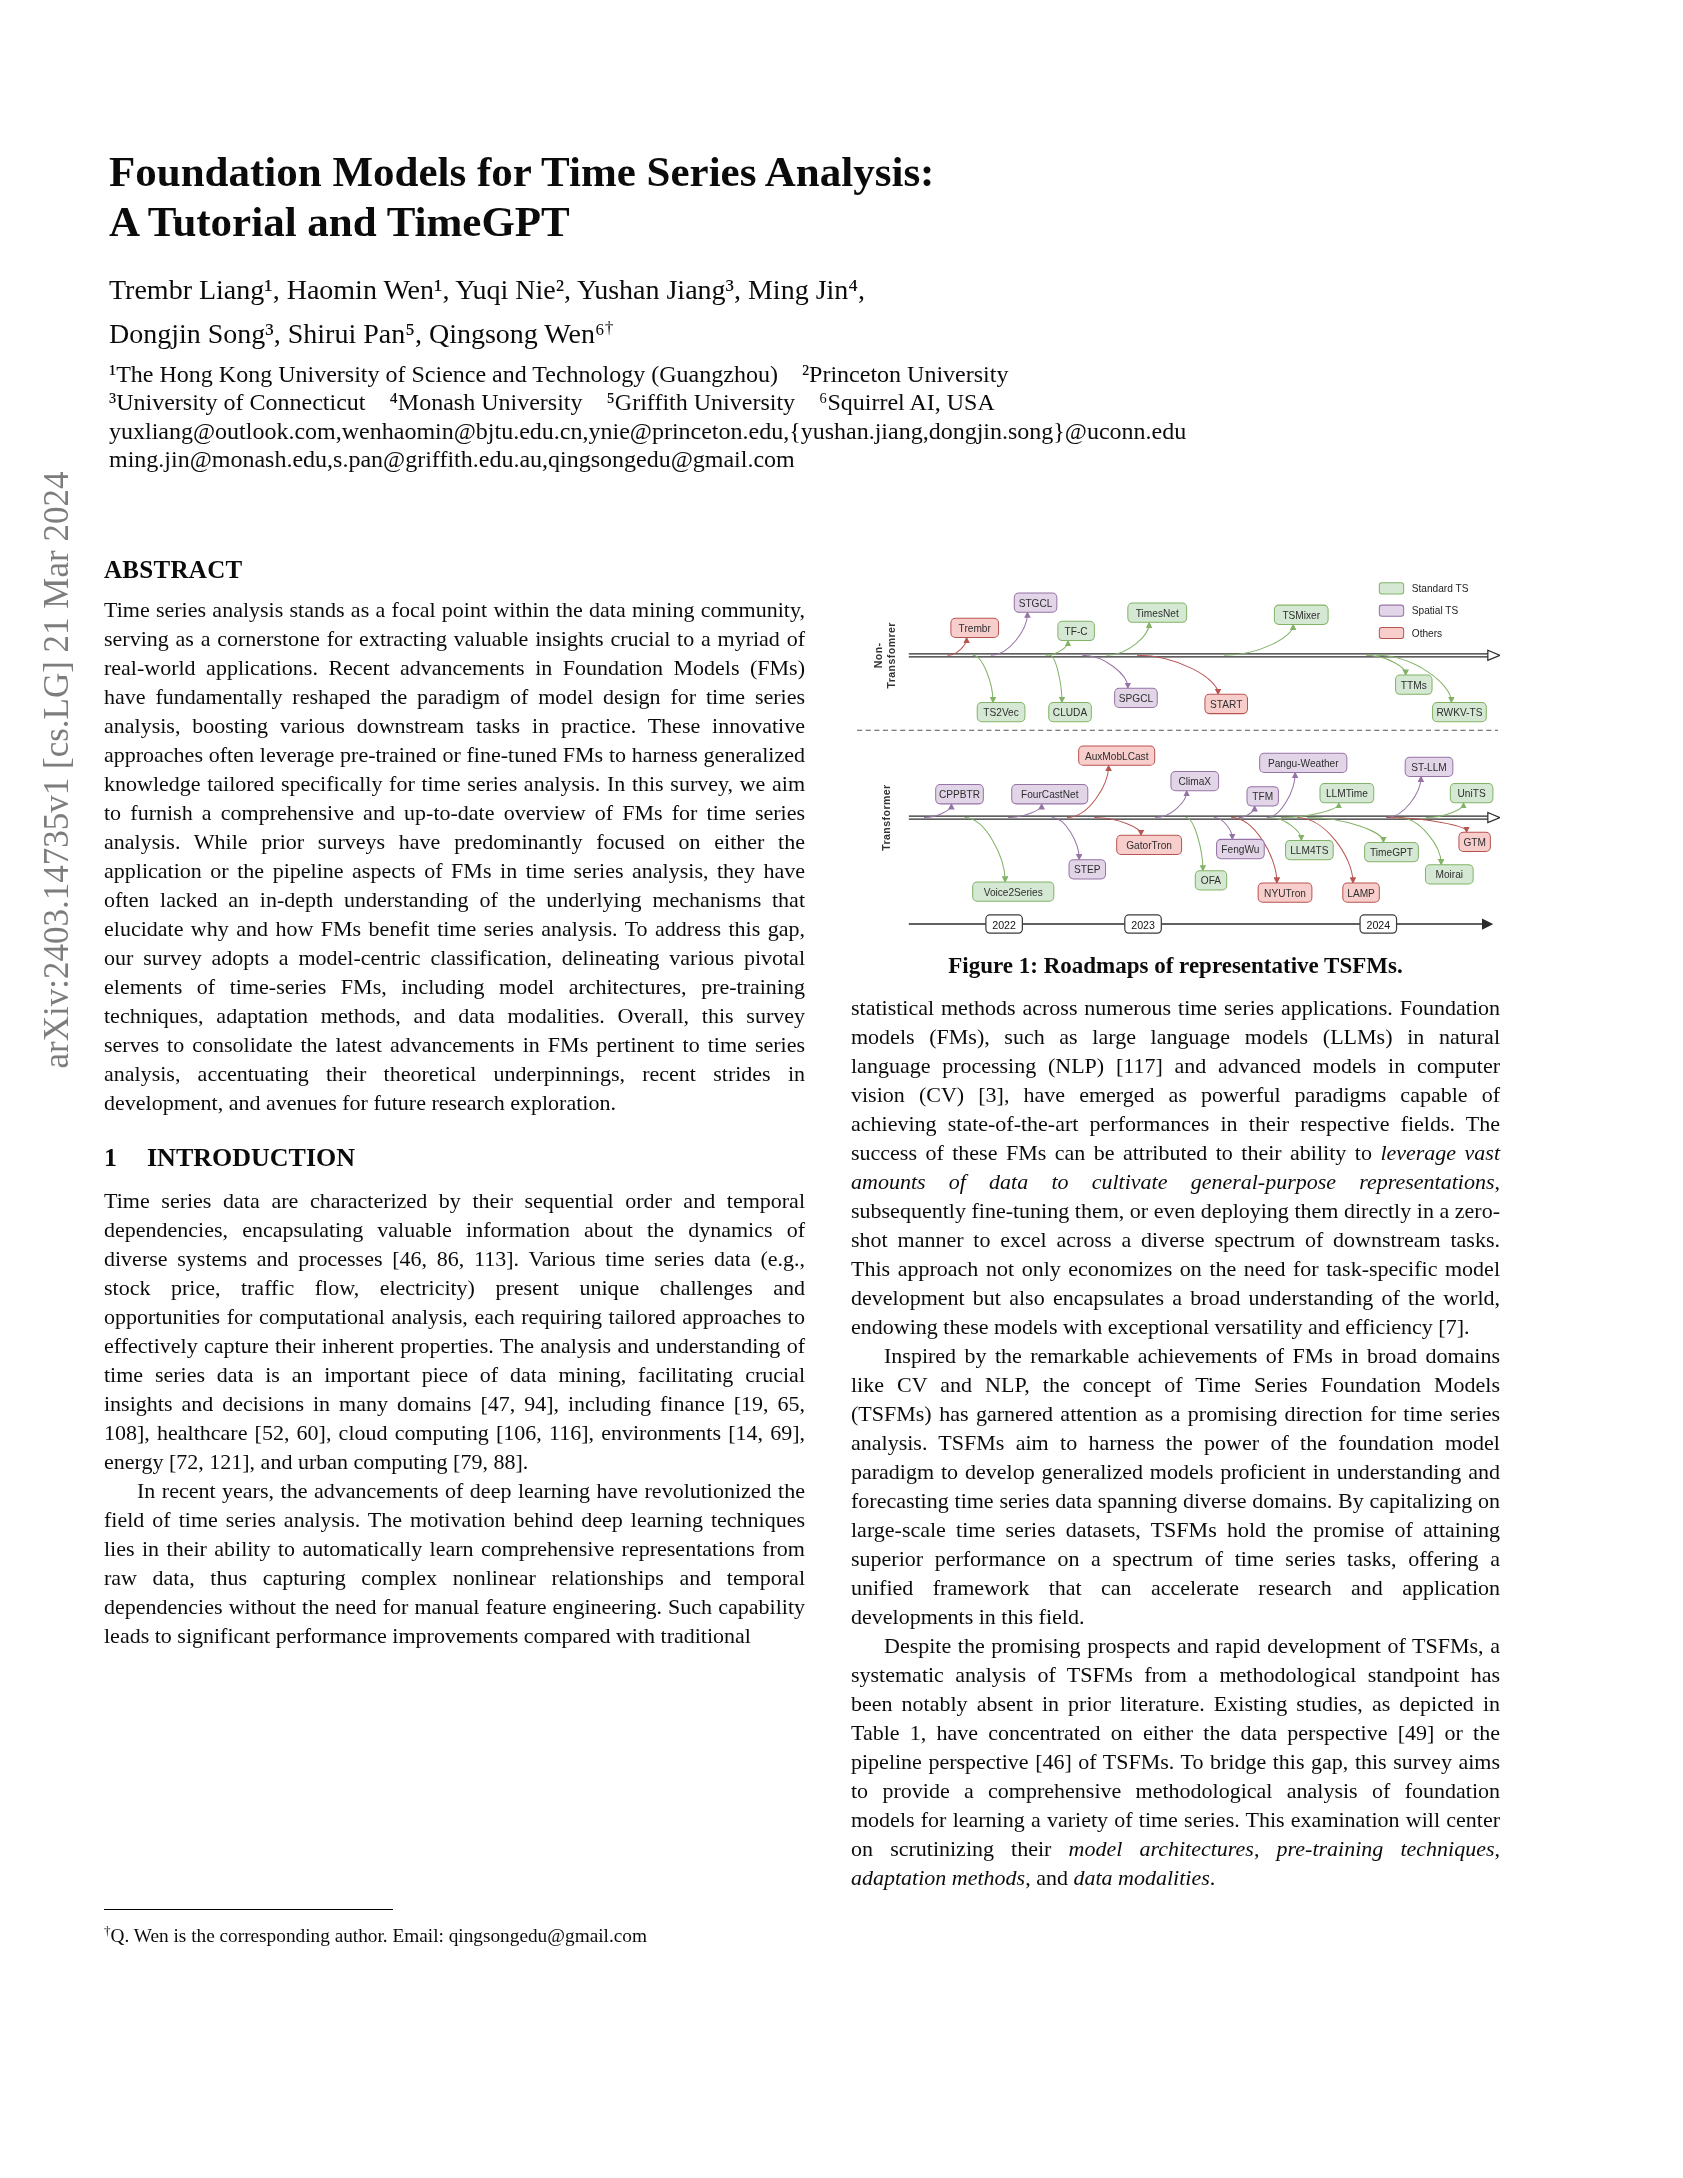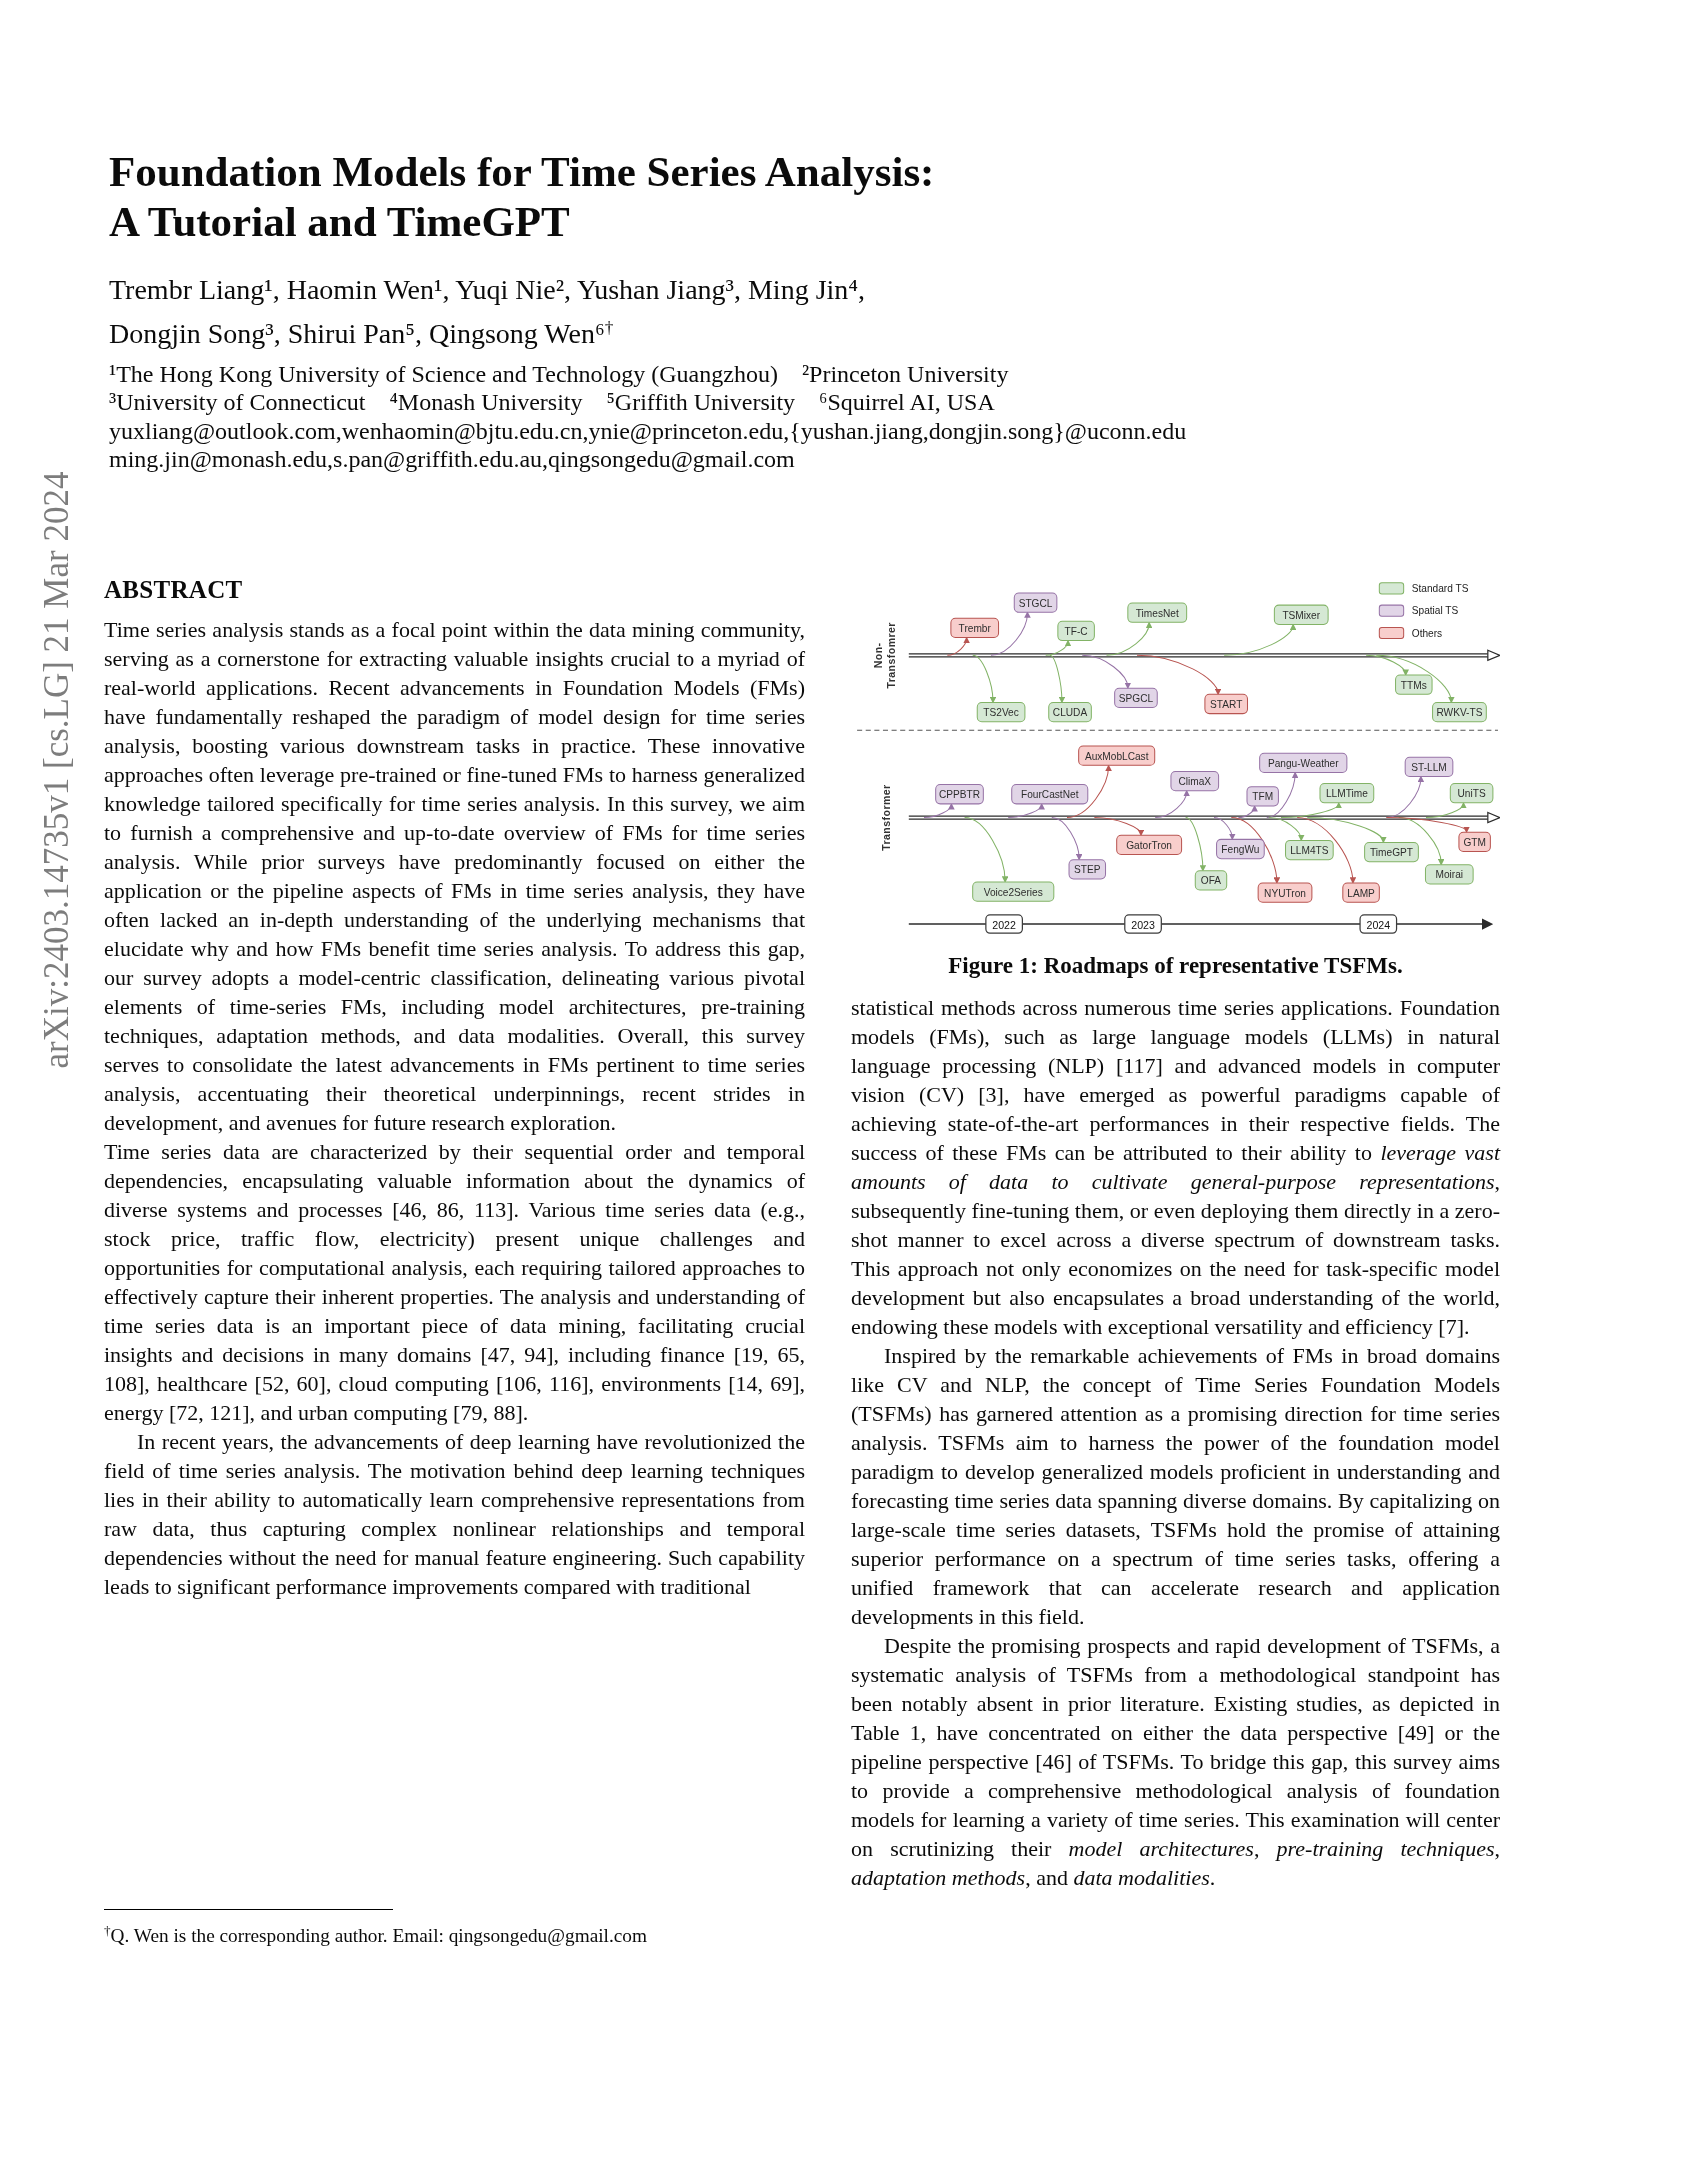--- a/index.html
+++ b/index.html
@@ -13,21 +13,21 @@
 
   
   .front-matter{position:absolute;left:109px;top:147px;width:1398px;text-align:left;font-family:Liberation Serif, serif;}
   .title{font-size:43px;line-height:50px;font-weight:700;margin:0 0 24px 0;}
   .authors{font-size:28px;line-height:38px;}
   .authors sup{font-size:62%;}
   .affils{font-size:24px;line-height:28px;margin-top:7px;}
   .emails{font-size:24px;line-height:28px;margin-top:1px;}
 
   
-  .col-left{position:absolute;left:104px;top:576px;width:701px;}
+  .col-left{position:absolute;left:104px;top:556px;width:701px;}
   .col-right{position:absolute;left:851px;top:560px;width:649px;}
   .body-text{font-size:22px;line-height:29px;text-align:justify;margin:0;hyphens:auto;}
   .indent{text-indent:33px;}
   .abstract-heading{font-size:25px;font-weight:700;margin:0 0 11px 0;letter-spacing:0.3px;}
   .section-heading{font-size:26px;font-weight:700;margin:26px 0 13px 0;}
   .sec-num{margin-right:30px;}
 
   
   figure{margin:0;}
   figure svg{display:block;width:100%;}
@@ -65,20 +65,23 @@
     </div>
     <div class="emails">
       <div>yuxliang@outlook.com,wenhaomin@bjtu.edu.cn,ynie@princeton.edu,{yushan.jiang,dongjin.song}@uconn.edu</div>
       <div>ming.jin@monash.edu,s.pan@griffith.edu.au,qingsongedu@gmail.com</div>
     </div>
   </header>
 
   <div class="col-left">
     <h2 class="abstract-heading">ABSTRACT</h2>
     <p class="body-text">Time series analysis stands as a focal point within the data mining community, serving as a cornerstone for extracting valuable insights crucial to a myriad of real-world applications. Recent advancements in Foundation Models (FMs) have fundamentally reshaped the paradigm of model design for time series analysis, boosting various downstream tasks in practice. These innovative approaches often leverage pre-trained or fine-tuned FMs to harness generalized knowledge tailored specifically for time series analysis. In this survey, we aim to furnish a comprehensive and up-to-date overview of FMs for time series analysis. While prior surveys have predominantly focused on either the application or the pipeline aspects of FMs in time series analysis, they have often lacked an in-depth understanding of the underlying mechanisms that elucidate why and how FMs benefit time series analysis. To address this gap, our survey adopts a model-centric classification, delineating various pivotal elements of time-series FMs, including model architectures, pre-training techniques, adaptation methods, and data modalities. Overall, this survey serves to consolidate the latest advancements in FMs pertinent to time series analysis, accentuating their theoretical underpinnings, recent strides in development, and avenues for future research exploration.</p>
+    <h2 class="section-heading">
+      <span class="sec-num">1</span><span>INTRODUCTION</span>
+    </h2>
     <p class="body-text">Time series data are characterized by their sequential order and temporal dependencies, encapsulating valuable information about the dynamics of diverse systems and processes [46, 86, 113]. Various time series data (e.g., stock price, traffic flow, electricity) present unique challenges and opportunities for computational analysis, each requiring tailored approaches to effectively capture their inherent properties. The analysis and understanding of time series data is an important piece of data mining, facilitating crucial insights and decisions in many domains [47, 94], including finance [19, 65, 108], healthcare [52, 60], cloud computing [106, 116], environments [14, 69], energy [72, 121], and urban computing [79, 88].</p>
     <p class="body-text indent">In recent years, the advancements of deep learning have revolutionized the field of time series analysis. The motivation behind deep learning techniques lies in their ability to automatically learn comprehensive representations from raw data, thus capturing complex nonlinear relationships and temporal dependencies without the need for manual feature engineering. Such capability leads to significant performance improvements compared with traditional</p>
   </div>
 
   <div class="col-right">
     <figure>
       <svg viewBox="0 0 640 378" xmlns="http://www.w3.org/2000/svg">
           <defs>
             <marker id="arr-standard" viewBox="0 0 10 10" refX="7" refY="5" markerWidth="6.5" markerHeight="6.5" orient="auto">
               <path d="M0 0 L10 5 L0 10 Z" fill="#82b366"></path>

